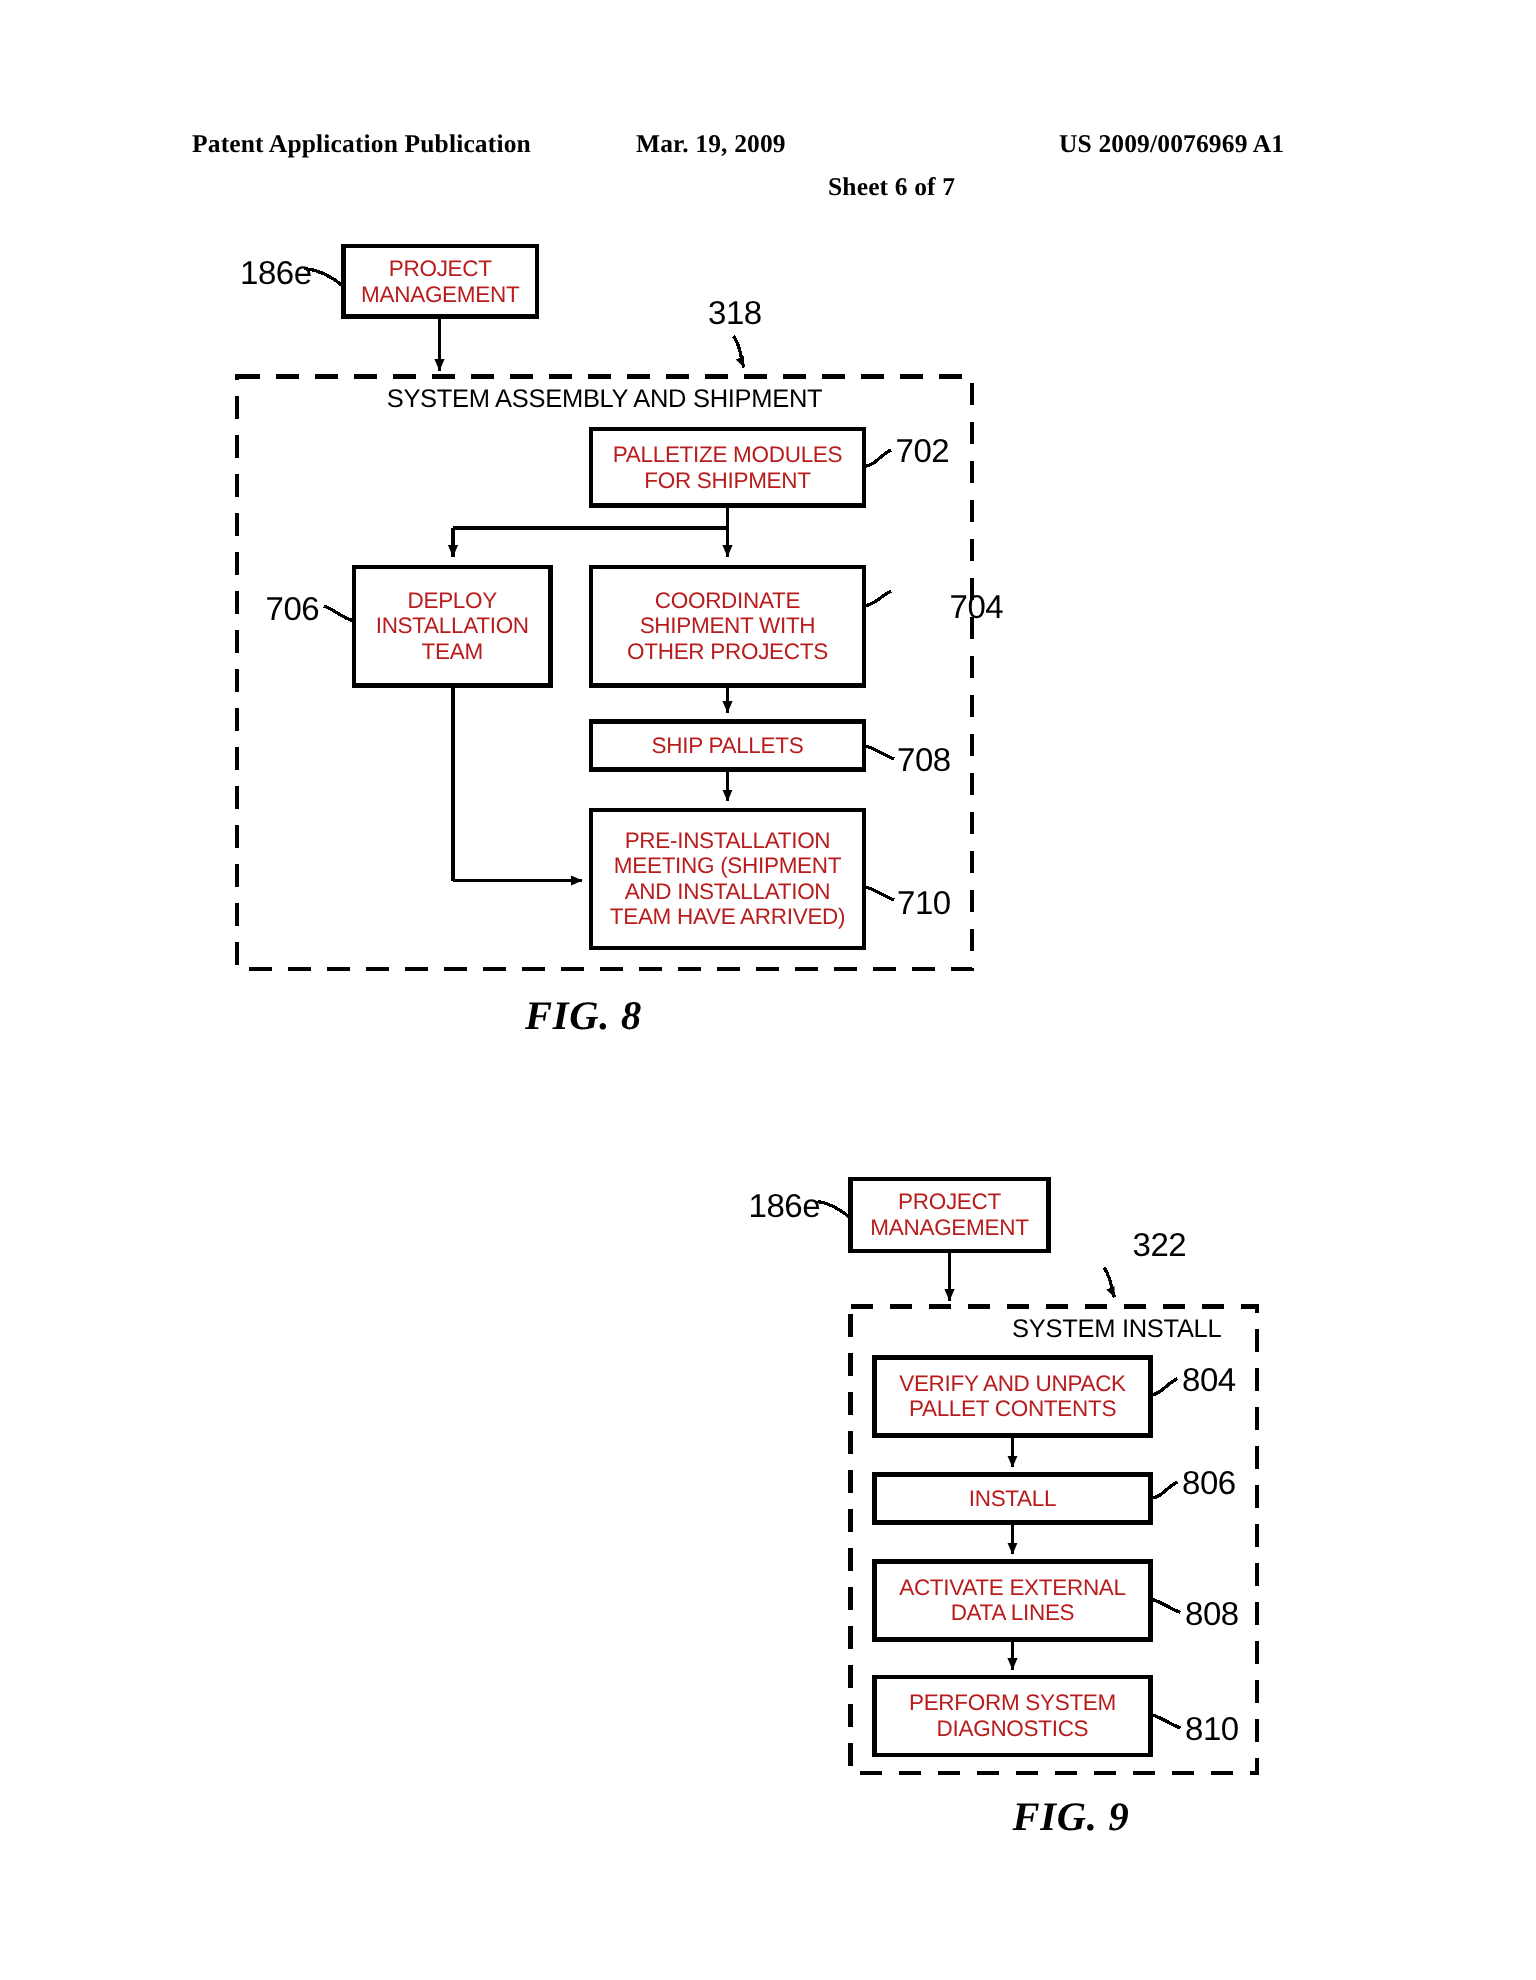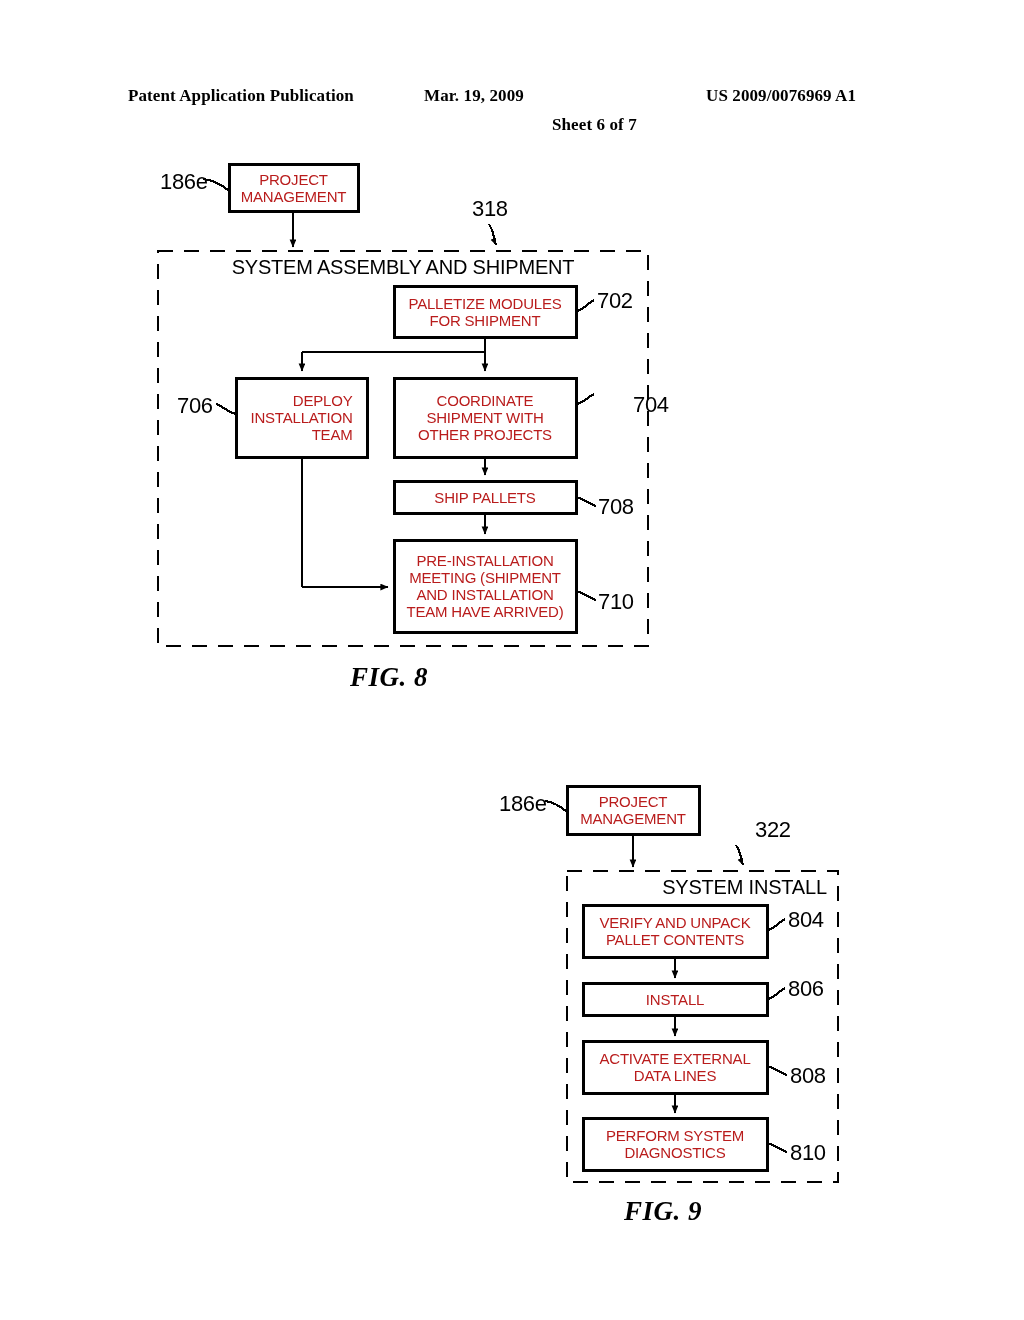--- a/index.html
+++ b/index.html
@@ -56,21 +56,21 @@
     color: #b91c1c;
     white-space: pre-line;
     display: flex;
     align-items: center;
     justify-content: center;
   }
   .group-title {
     position: absolute;
     text-align: center;
     font-family: "Liberation Sans", sans-serif;
-    font-size: 20px;
+    font-size: 17px;
     letter-spacing: -0.2px;
     color: #000;
     white-space: nowrap;
   }
   .ref-num {
     position: absolute;
     font-family: "Liberation Sans", sans-serif;
     font-size: 22px;
     letter-spacing: -0.3px;
     color: #000;
@@ -190,21 +190,21 @@
 MANAGEMENT</div>
 
 <div class="ref-num" style="left:472px; top:196px;">318</div>
 
 <div class="group-title" style="left:158px; top:256px; width:490px; text-align:center;">SYSTEM ASSEMBLY AND SHIPMENT</div>
 
 <div class="box-label" style="left:394px; top:286px; width:182px; height:51px;">PALLETIZE MODULES
 FOR SHIPMENT</div>
 <div class="ref-num" style="left:597px; top:288px;">702</div>
 
-<div class="box-label" style="left:236px; top:378px; width:131px; height:79px;text-align:right;">DEPLOY
+<div class="box-label" style="left:236px; top:378px; width:131px; height:79px;">DEPLOY
 INSTALLATION
 TEAM</div>
 <div class="ref-num" style="left:177px; top:393px;">706</div>
 
 <div class="box-label" style="left:394px; top:378px; width:182px; height:79px;">COORDINATE
 SHIPMENT WITH
 OTHER PROJECTS</div>
 <div class="ref-num" style="left:597px; top:392px;margin-left:36px;">704</div>
 
 <div class="box-label" style="left:394px; top:481px; width:182px; height:32px;">SHIP PALLETS</div>
@@ -235,13 +235,13 @@
 <div class="ref-num" style="left:788px; top:976px;">806</div>
 
 <div class="box-label" style="left:583px; top:1041px; width:184px; height:52px;">ACTIVATE EXTERNAL
 DATA LINES</div>
 <div class="ref-num" style="left:790px; top:1063px;">808</div>
 
 <div class="box-label" style="left:583px; top:1118px; width:184px; height:52px;">PERFORM SYSTEM
 DIAGNOSTICS</div>
 <div class="ref-num" style="left:790px; top:1140px;">810</div>
 
-<div class="fig-caption" style="left:624px; top:1196px;">FIG. 9</div>
+<div class="fig-caption" style="left:675px; top:1196px;">FIG. 9</div>
 
 </body></html>

